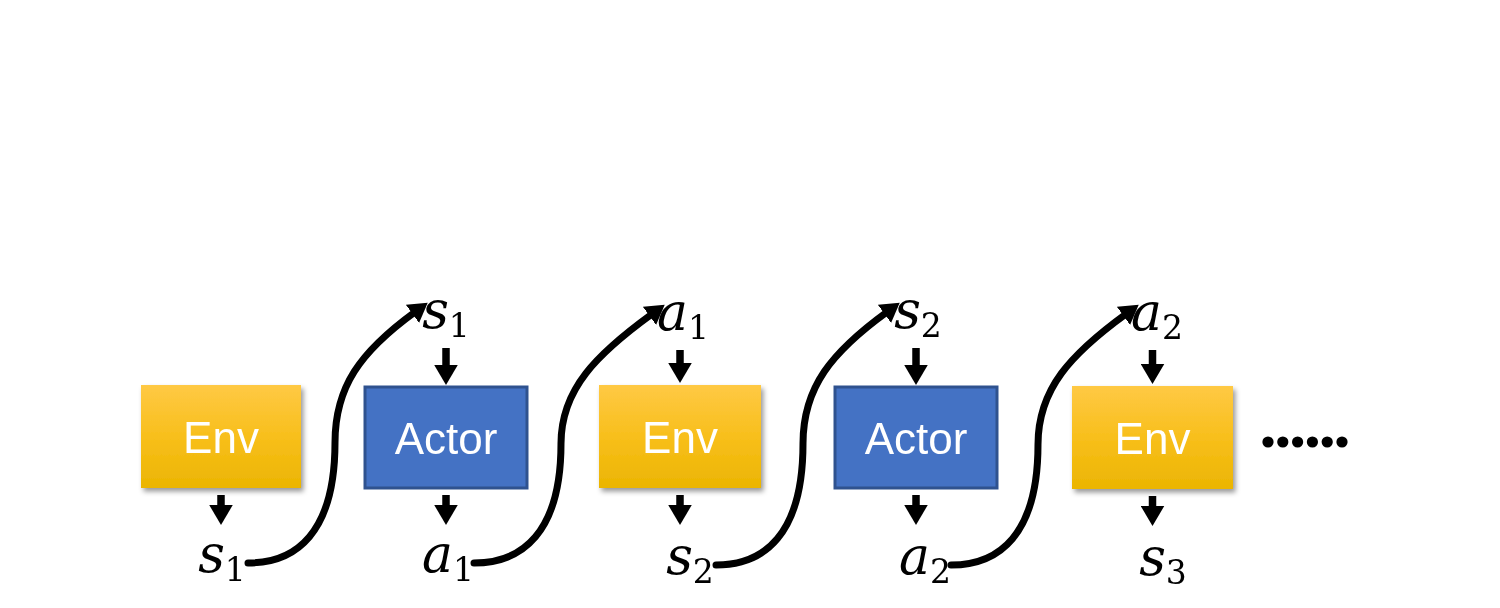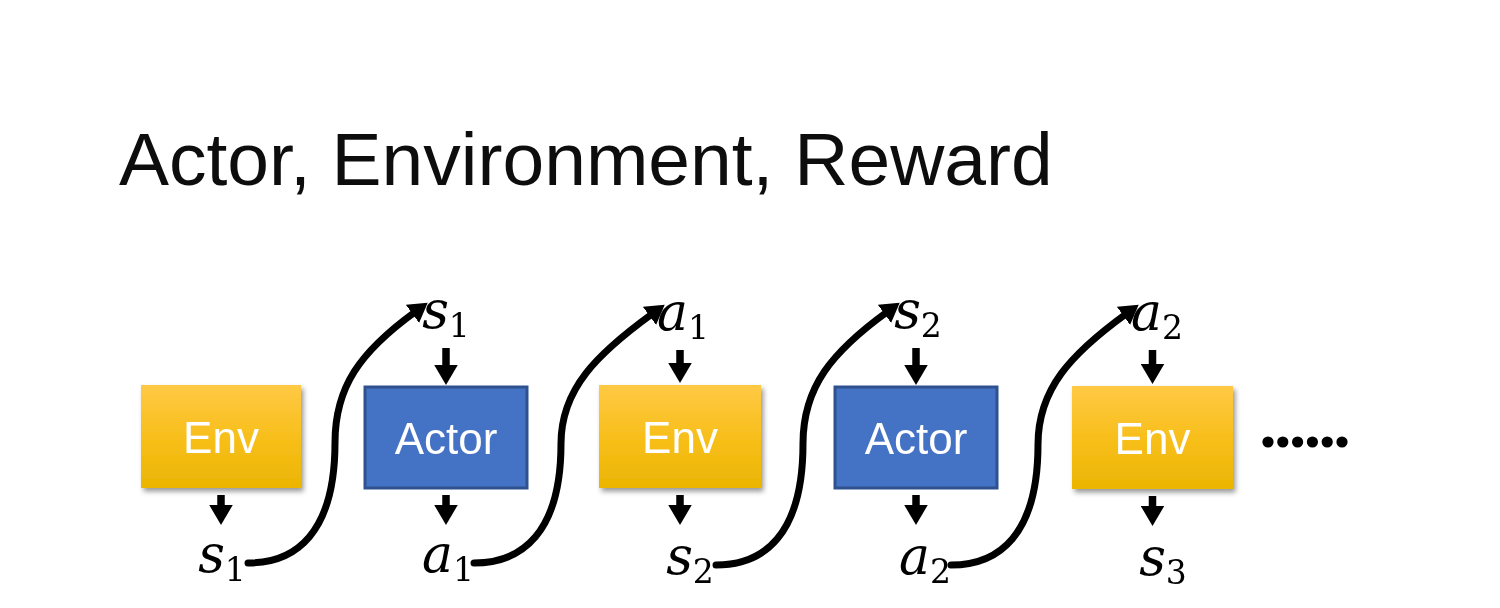--- a/index.html
+++ b/index.html
@@ -16,21 +16,20 @@
   .mlabel{text-anchor:middle;}
   .mbase{font-family:"DejaVu Serif",serif;font-style:italic;font-size:52px;fill:#000;}
   .msub{font-family:"DejaVu Serif",serif;font-size:33px;fill:#000;}
   .flow{fill:none;stroke:#000;stroke-width:7;stroke-linecap:round;}
   .stem{fill:none;stroke:#000;stroke-width:7.5;}
 </style>
 </head>
 <body>
 
 <div class="slide">
-  <h1 class="title">Actor, Environment, Reward</h1>
   <svg id="diagram" width="1500" height="608" viewBox="0 0 1500 608">
     <defs>
       <linearGradient id="envGrad" x1="0" y1="0" x2="0" y2="1">
         <stop offset="0%" stop-color="#FFC944"></stop>
         <stop offset="55%" stop-color="#F7BE18"></stop>
         <stop offset="100%" stop-color="#EBB502"></stop>
       </linearGradient>
       <filter id="boxShadow" x="-20%" y="-20%" width="150%" height="160%">
         <feDropShadow dx="2.5" dy="3.5" stdDeviation="2.5" flood-color="#000000" flood-opacity="0.4"></feDropShadow>
       </filter>

